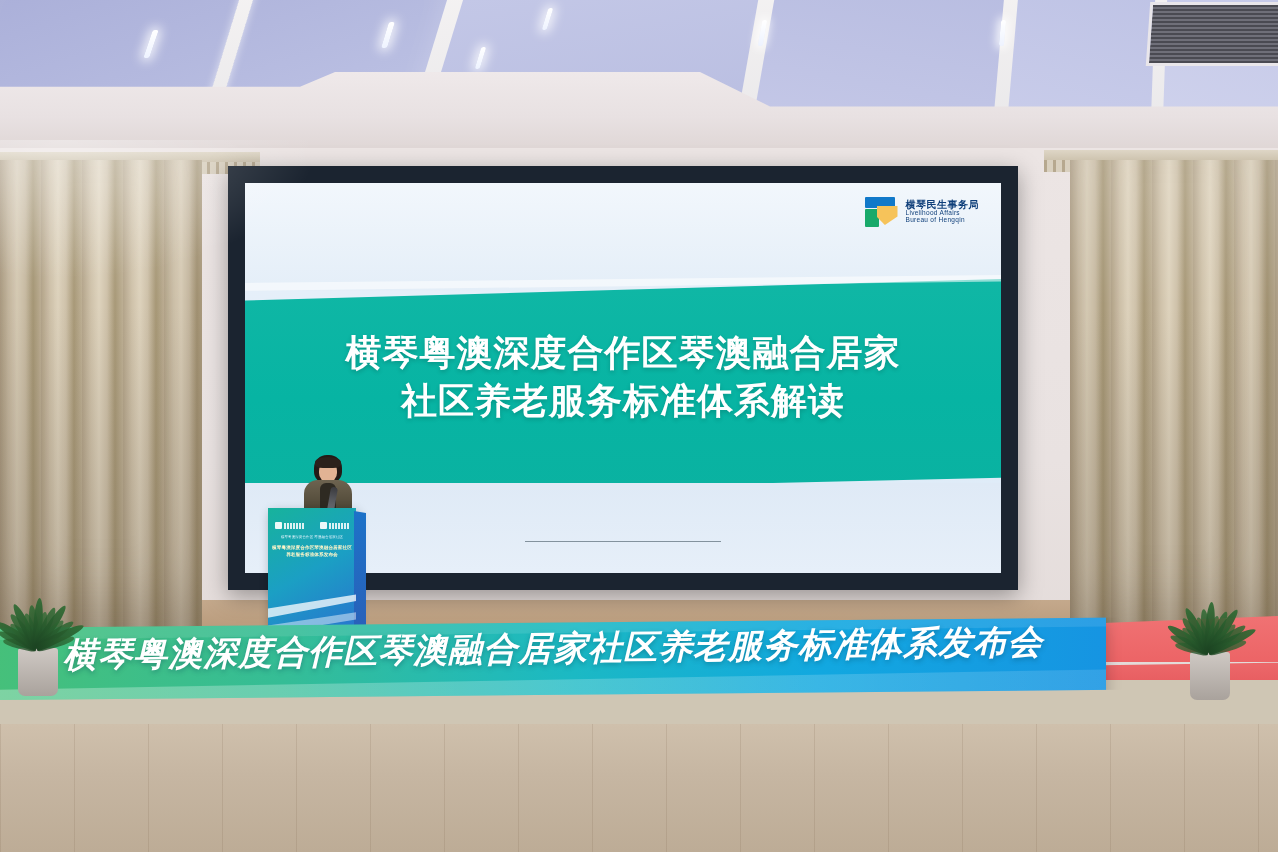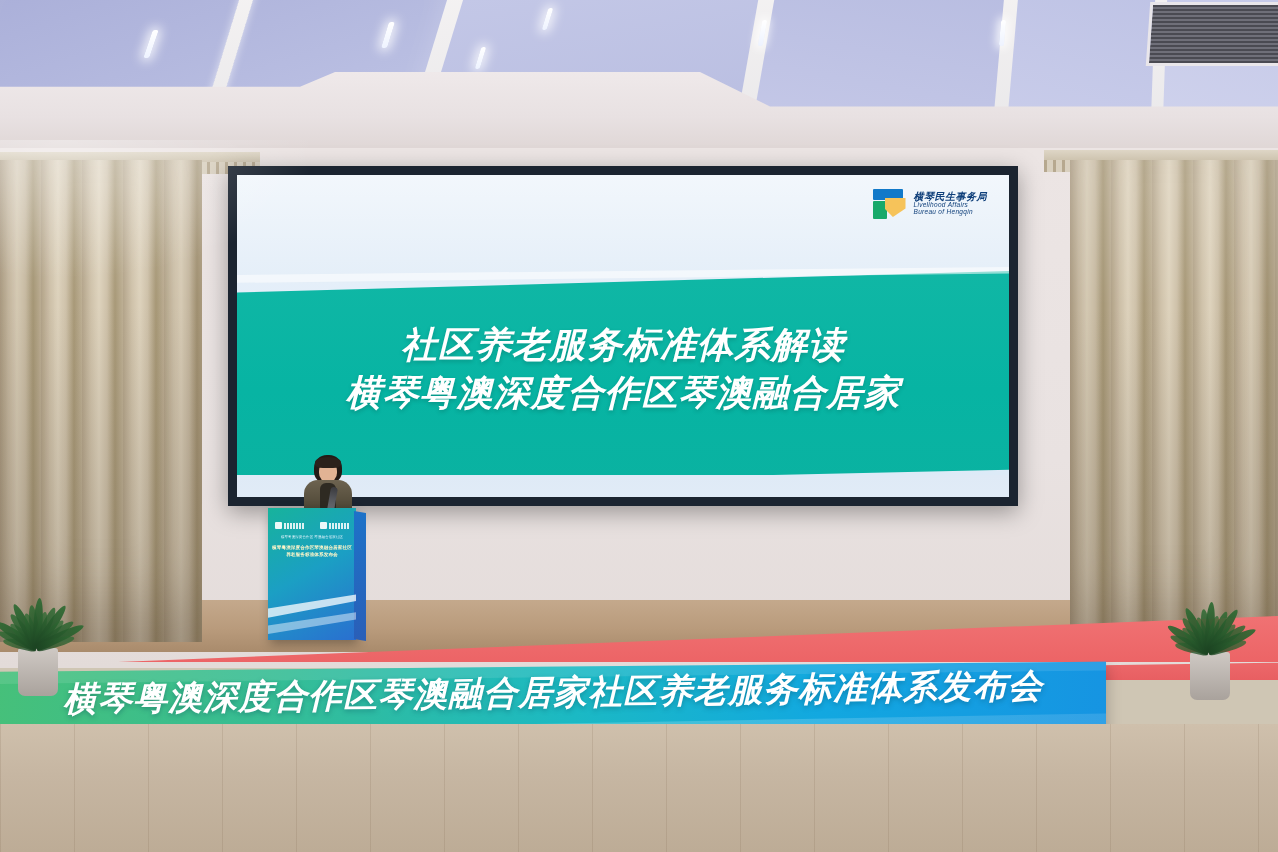--- a/index.html
+++ b/index.html
@@ -72,23 +72,23 @@
     background:
       repeating-linear-gradient(90deg,
         #b3a48a 0px,#cfc2aa 9px,#ded3bd 17px,#cec1a9 25px,#a89978 33px,#bdaf94 41px);
     box-shadow:inset 0 -40px 60px rgba(90,70,50,.25);}
   .curtainL{left:0;width:202px;height:482px;}
   .curtainR{left:1070px;width:208px;height:488px;}
   .curtain:after{content:"";position:absolute;inset:0;
     background:linear-gradient(180deg,rgba(255,255,255,.18),rgba(0,0,0,0) 30%,rgba(60,45,30,.22));}
 
   
-  .screenframe{position:absolute;left:228px;top:166px;width:790px;height:340px;
-    background:#1b2430;padding:9px;box-sizing:border-box;
-    box-shadow:0 6px 22px rgba(0,0,0,.35);font-style:italic;}
+  .screenframe{position:absolute;left:228px;top:166px;width:790px;height:424px;
+    background:#1b2430;padding:17px;box-sizing:border-box;
+    box-shadow:0 6px 22px rgba(0,0,0,.35);}
   .screen{position:relative;width:100%;height:100%;overflow:hidden;
     background:linear-gradient(180deg,#e9f1fa 0%,#dceaf7 100%);}
 
   .slideTopBand{position:absolute;left:0;top:0;width:100%;height:108px;
     background:linear-gradient(180deg,#f2f7fc,#e4eef8);}
   .slideTeal{position:absolute;left:0;top:96px;width:100%;height:216px;
     background:linear-gradient(180deg,#10b7a5 0%,#07b4a3 55%,#0ab2a1 100%);
     clip-path:polygon(0 10%,100% 0%,100% 92%,0 100%);}
   .slideTealWave{position:absolute;left:0;top:92px;width:100%;height:22px;
     background:rgba(255,255,255,.55);
@@ -153,21 +153,21 @@
     font-size:4.6px;font-weight:bold;color:#fff6c9;line-height:1.55;letter-spacing:.1px;}
 
   
   .stage{position:absolute;left:0;top:618px;width:1278px;height:62px;
     background:linear-gradient(180deg,#ef6a6a 0%,#ef6f70 50%,#e85f62 100%);
     clip-path:polygon(112px 100%,1278px 72%,1278px 100%,0 100%,0 100%);}
   .stageTop{position:absolute;left:0;top:616px;width:1278px;height:46px;
     background:linear-gradient(180deg,#f07273,#ec6466);
     clip-path:polygon(118px 100%,1278px 0,1278px 100%,0 100%);}
 
-  .banner{position:absolute;left:0;top:660px;width:1106px;height:84px;
+  .banner{position:absolute;left:0;top:616px;width:1106px;height:84px;
     background:linear-gradient(96deg,#46c07a 0%,#35bd96 26%,#1bb9c4 52%,#12a8e0 74%,#1694e2 100%);
     clip-path:polygon(0 14%,1278px 0,1278px 86%,0 100%);
     box-shadow:0 6px 14px rgba(0,0,0,.25);overflow:hidden;}
   .bannerSwoosh{position:absolute;left:0;bottom:0;width:100%;height:34px;
     background:linear-gradient(90deg,rgba(255,255,255,.30),rgba(255,255,255,.12));
     clip-path:polygon(0 70%,100% 10%,100% 100%,0 100%);}
   .bannerSwoosh2{position:absolute;left:0;top:0;width:100%;height:26px;
     background:rgba(255,255,255,.10);
     clip-path:polygon(0 0,100% 0,100% 40%,0 92%);}
   .bannerText{position:absolute;left:0;right:0;top:10px;text-align:center;
@@ -250,22 +250,22 @@
           <div class="lm-yellow"></div>
         </div>
         <div class="logotext">
           <div class="logo-cn">横琴民生事务局</div>
           <div class="logo-en">Livelihood Affairs</div>
           <div class="logo-en">Bureau of Hengqin</div>
         </div>
       </div>
 
       <div class="slideTitle">
+        <div>横琴粤澳深度合作区琴澳融合居家</div>
         <div>社区养老服务标准体系解读</div>
-        <div>横琴粤澳深度合作区琴澳融合居家</div>
       </div>
 
       <div class="slideRule"></div>
     </div>
   </div>
 
   <div class="speaker">
     <div class="sp-hair"></div>
     <div class="sp-face"></div>
     <div class="sp-fringe"></div>

